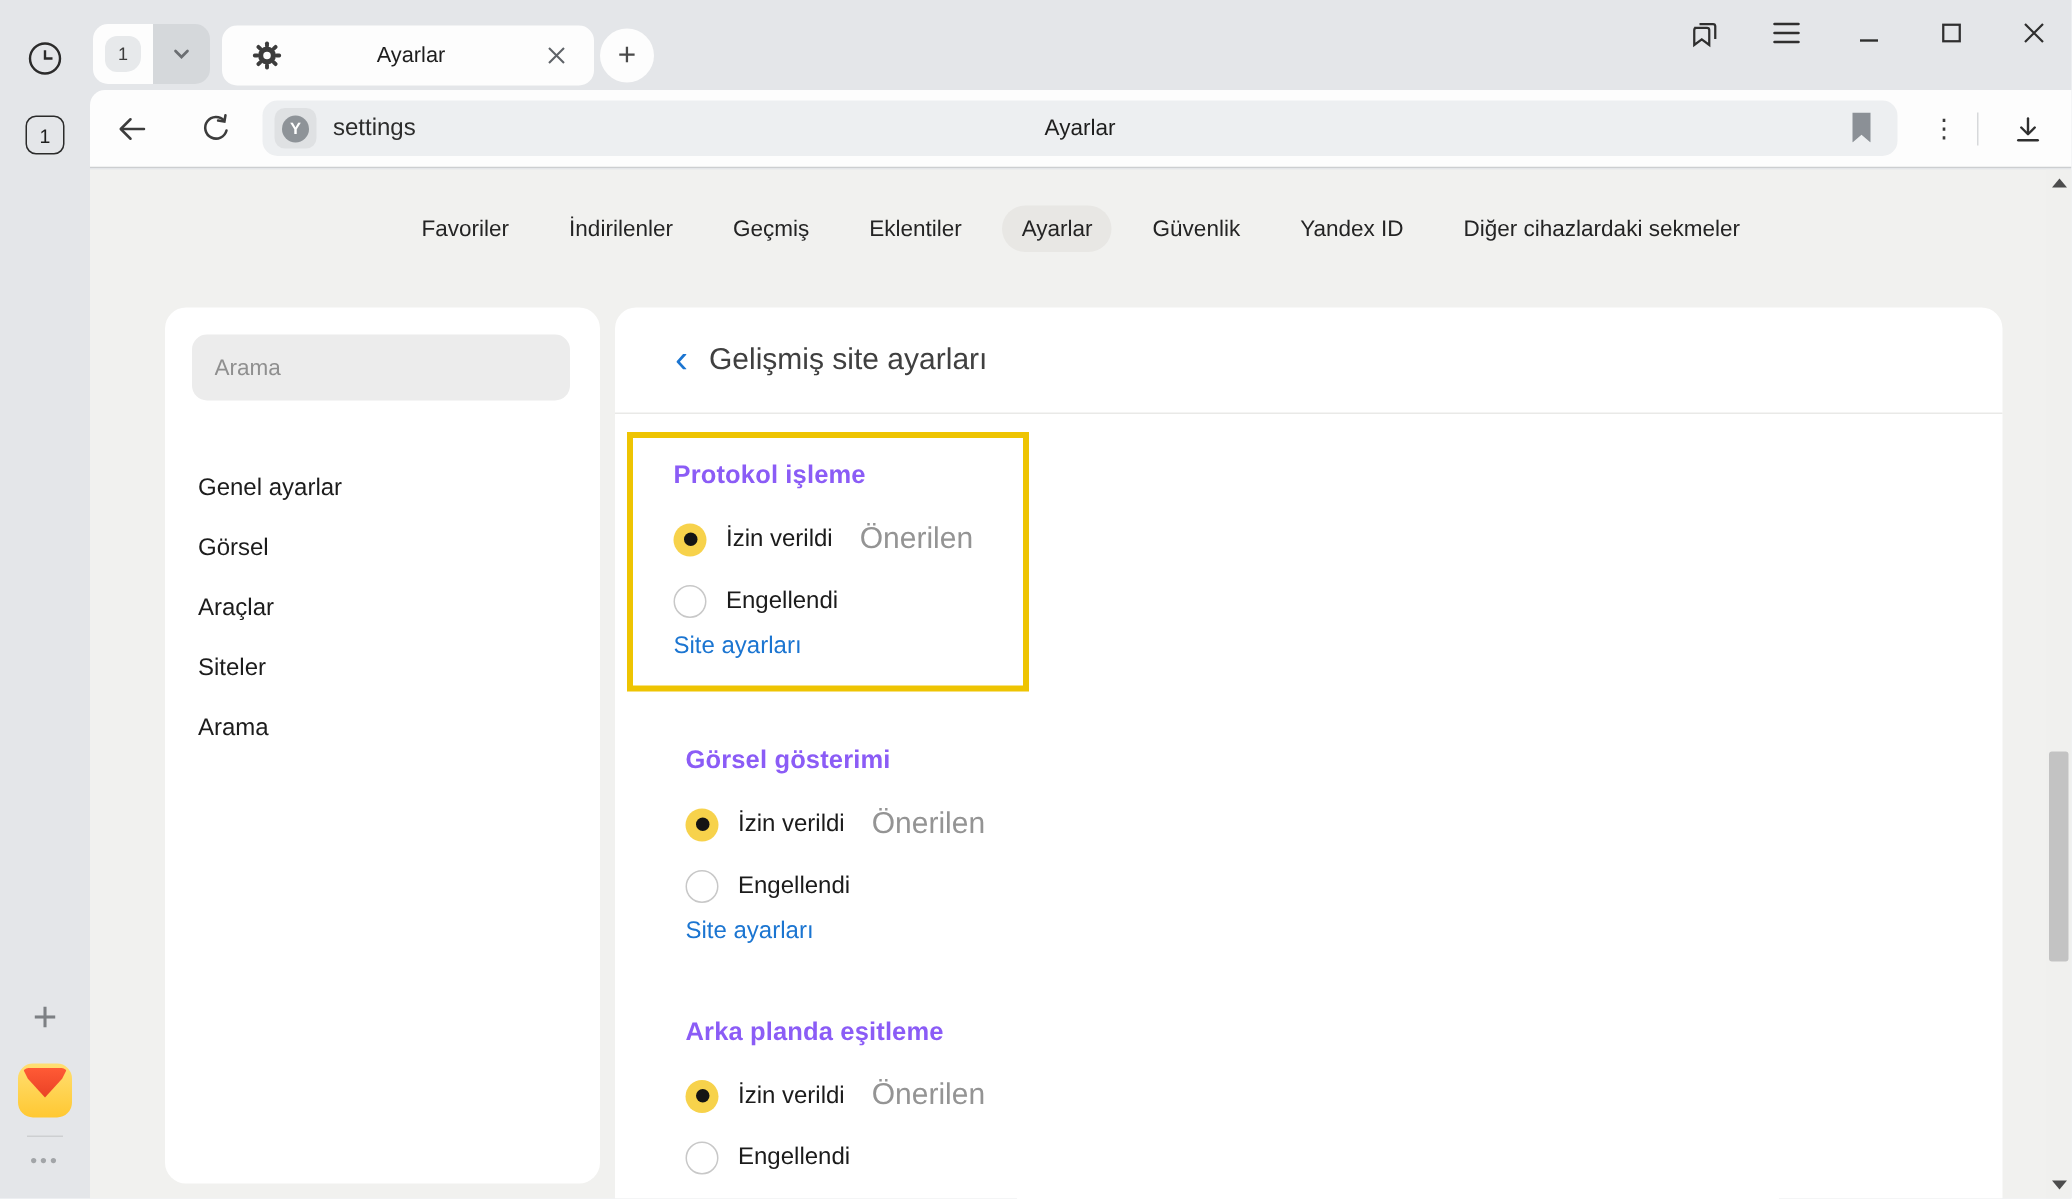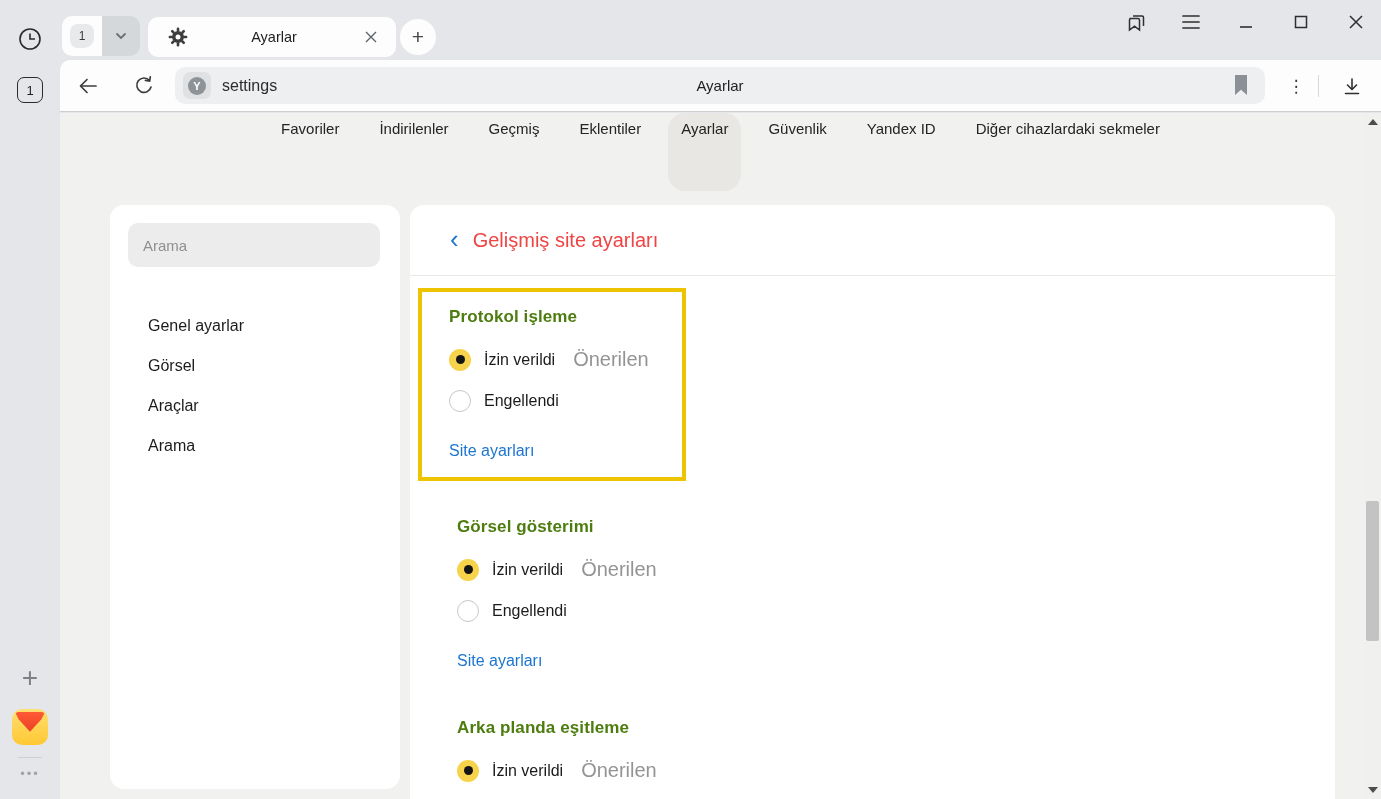--- a/index.html
+++ b/index.html
@@ -46,51 +46,51 @@
   .url-text { margin-left:11px; font-size:16px; color:#2c2c2c;text-align:center; }
   .page-title-center { position:absolute; left:50%; transform:translateX(-50%); font-size:15px; color:#1e1e1e; }
   .ab-bookmark { position:absolute; right:16px; top:8px; cursor:pointer; }
   .tb-kebab { position:absolute; left:1222px; top:12px; width:28px; height:28px; display:flex; align-items:center; justify-content:center;
     font-size:17px; color:#3a3a3a; cursor:pointer; letter-spacing:0; }
   .tb-sep { position:absolute; left:1258px; top:15px; width:1px; height:22px; background:#d7d9db; }
   .tb-download { position:absolute; left:1278px; top:13px; width:28px; height:28px; display:flex; align-items:center; justify-content:center; cursor:pointer; }
 
   
   .page { position:absolute; left:60px; top:113px; right:0; bottom:0; background:#f1f1ef; overflow:hidden; }
-  .nav-row { position:absolute; left:0; top:0; width:100%; height:78px; display:flex; justify-content:center; gap:14px; }
+  .nav-row { position:absolute; left:0; top:0; width:100%; height:78px; display:flex; align-items:center; justify-content:center; gap:14px; }
   .nav-item { padding:7px 13px; font-size:15px; color:#242424; border-radius:17px; cursor:pointer; white-space:nowrap; }
   .nav-item.active { background:#e8e7e4; }
 
   .side-card { position:absolute; left:50px; top:92px; width:290px; height:584px; background:#fff; border-radius:14px; }
   .search-box { margin:18px; width:252px; height:44px; background:#ececec; border:none; border-radius:10px; padding:0 15px;
     font-size:15px; color:#333; font-family:inherit; outline:none; }
   .search-box::placeholder { color:#8f8f8f; }
   .side-list { margin-top:21px; }
-  .side-item { height:40px; display:flex; align-items:center; padding-left:38px; font-size:16px; color:#1c1c1c; cursor:pointer; }
+  .side-item { height:40px; display:flex; align-items:center; padding-left:22px; font-size:16px; color:#1c1c1c; cursor:pointer; }
 
   .main-card { position:absolute; left:350px; top:92px; width:925px; height:640px; background:#fff; border-radius:14px 14px 0 0; }
   .card-header { height:71px; border-bottom:1px solid #e9e9e7; display:flex; align-items:center; padding:0 40px; cursor:pointer; }
   .back-chev { font-size:26px; font-weight:400; color:#1b75d1; margin-right:14px; line-height:22px; margin-top:-3px;}
-  .adv-title { font-size:20px; color:#ef4444; }
+  .adv-title { font-size:20px; color:#404040; }
   .card-body { padding:12px 40px 0 8px; }
 
   .hl-box { width:268px; border:4px solid #eec402; padding:15px 0 17px 27px; background:#fff; }
   .section { margin-left:39px; }
   .section.s2 { margin-top:36px; }
   .section.s3 { margin-top:48px; }
-  .sec-title { font-size:17px; font-weight:bold; color:#4d7c0f; letter-spacing:.1px; }
+  .sec-title { font-size:17px; font-weight:bold; color:#8b5cf6; letter-spacing:.1px; }
   .opts { margin-top:12px; }
   .opt-row { display:flex; align-items:center; height:41px; cursor:pointer; }
   .radio { width:22px; height:22px; border-radius:50%; flex:0 0 22px; display:flex; align-items:center; justify-content:center; }
   .radio.sel { background:#f7d24b; }
   .radio.sel .dot { width:9px; height:9px; border-radius:50%; background:#141414; }
   .radio.unsel { background:#fff; border:1px solid #c8c8c8; }
   .opt-label { margin-left:13px; font-size:16px; color:#1b1b1b; }
   .opt-badge { margin-left:18px; font-size:20px; color:#949494; }
-  .site-link { display:inline-block; margin-top:21px; font-size:16px; color:#1b75d1; cursor:pointer; }
+  .site-link { display:inline-block; margin-top:1px; font-size:16px; color:#1b75d1; cursor:pointer; }
 
   
   .scrollbar { position:absolute; right:0; top:0; width:17px; height:100%; background:#f0f0ee; }
   .sb-up, .sb-down { position:absolute; left:4px; width:0; height:0; border-left:5px solid transparent; border-right:5px solid transparent; cursor:pointer; }
   .sb-up { top:6px; border-bottom:6px solid #4d4d4d; }
   .sb-down { bottom:6px; border-top:6px solid #4d4d4d; }
   .sb-thumb { position:absolute; left:2px; top:388px; width:13px; height:140px; background:#c3c3c3; border-radius:2px; cursor:grab; }
 
   svg { display:block; }
 </style>
@@ -238,20 +238,21 @@
     <span class="nav-item">Yandex ID</span>
     <span class="nav-item">Diğer cihazlardaki sekmeler</span>
   </div>
 
   <div class="side-card">
     <input class="search-box" placeholder="Arama" style="">
     <div class="side-list">
       <div class="side-item">Genel ayarlar</div>
       <div class="side-item">Görsel</div>
       <div class="side-item">Araçlar</div>
+      <div class="side-item">Siteler</div>
       <div class="side-item">Arama</div>
     </div>
   </div>
 
   <div class="main-card">
     <div class="card-header">
       <span class="back-chev">‹</span>
       <span class="adv-title">Gelişmiş site ayarları</span>
     </div>
 

